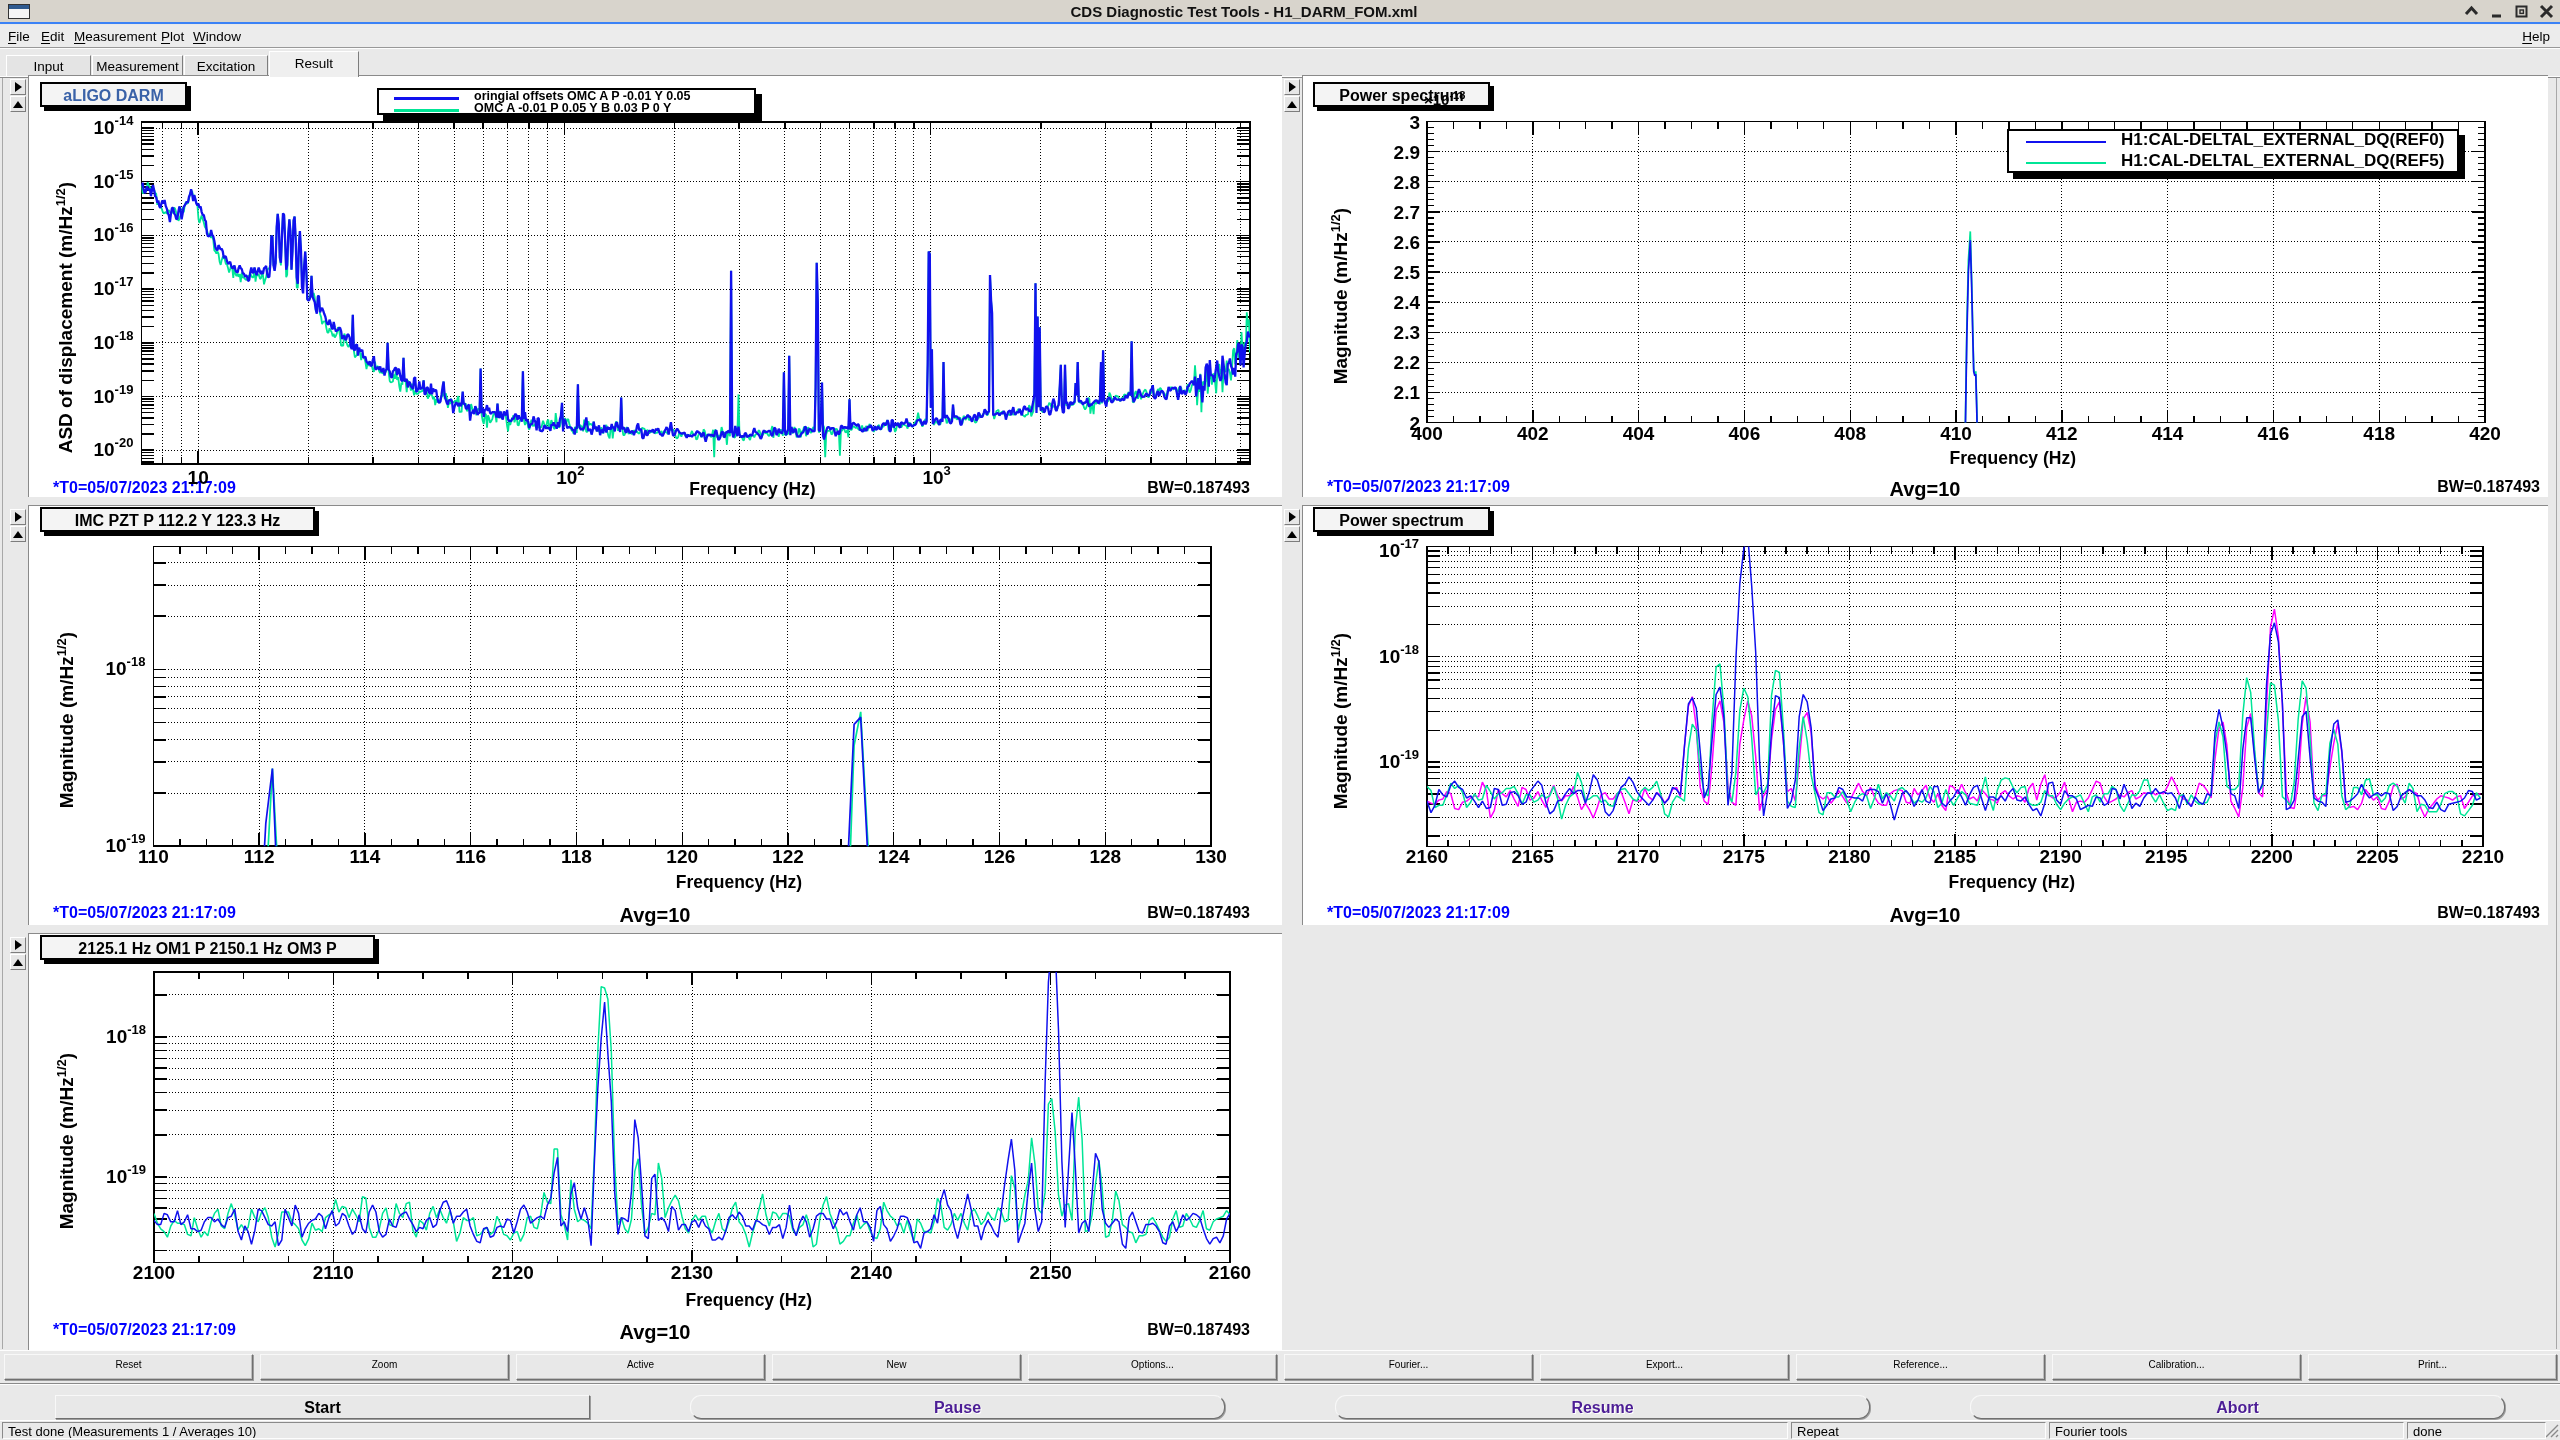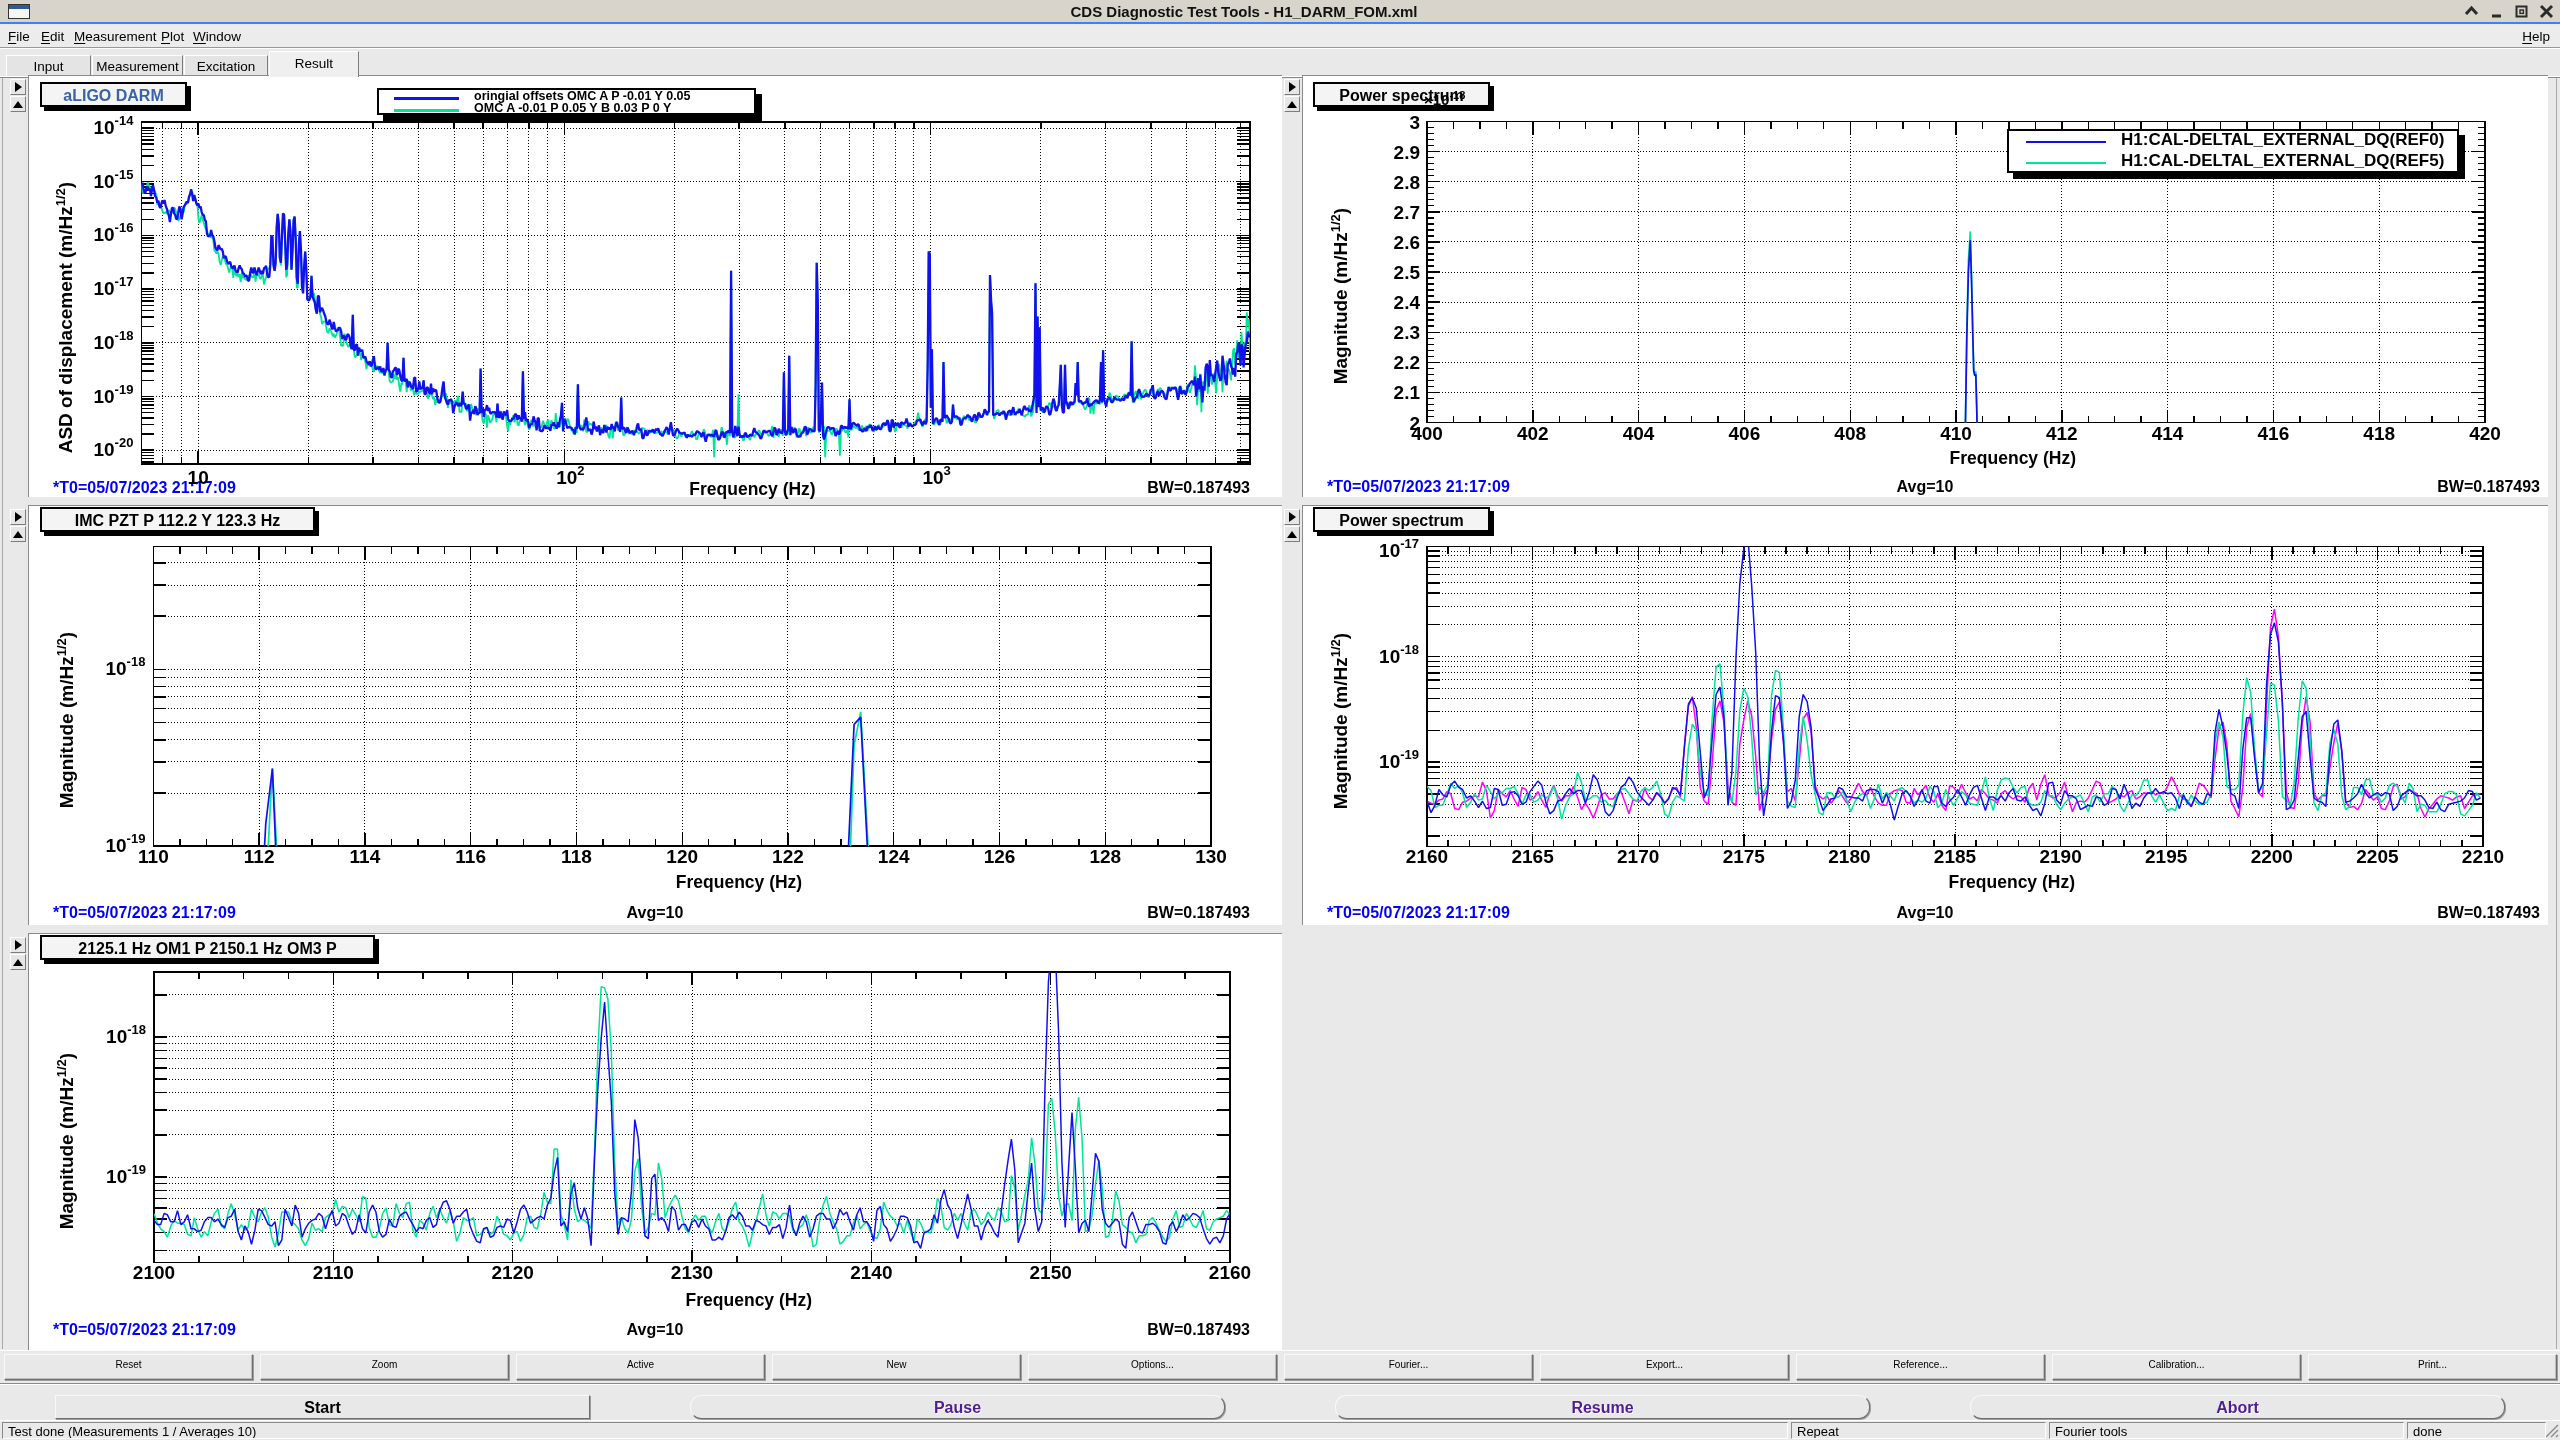--- a/index.html
+++ b/index.html
@@ -53,21 +53,21 @@
   .legend { position:absolute; border:2px solid #000; background:#fff; box-shadow:6px 6px 0 0 #000;
             z-index:4; }
   .legend .lrow { position:absolute; left:0; width:100%; }
   .legend .lsample { position:absolute; }
   .legend .ltext { position:absolute; font-weight:bold; color:#000; white-space:nowrap; }
 
   .ylabel { position:absolute; font-weight:bold; color:#000; white-space:nowrap;
             transform:rotate(-90deg); transform-origin:left bottom; font-size:19px; }
   .xlabel { position:absolute; font-weight:bold; color:#000; font-size:17.5px; text-align:right; }
   .footer-t0 { position:absolute; color:#0000ff; font-weight:bold; font-size:16px; white-space:nowrap; }
-  .footer-avg { position:absolute; color:#000; font-weight:bold; font-size:16px; }
+  .footer-avg { position:absolute; color:#000; font-weight:bold; font-size:20px; }
   .footer-bw { position:absolute; color:#000; font-weight:bold; font-size:16px; text-align:right; }
   .multiplier { position:absolute; font-weight:bold; font-size:15px; color:#000; z-index:6; }
 
   svg.chart { position:absolute; left:0; top:0; overflow:visible; z-index:2; }
 
   
   .toolbar { position:absolute; left:0; top:1350px; width:2560px; height:32px; background:#e9e9e9;
              border-top:1px solid #fdfdfd; }
   .tbtn { position:absolute; top:3px; height:26px; background:#e8e8e8; text-align:center;
           font-size:10px; color:#000; padding-top:4px;

